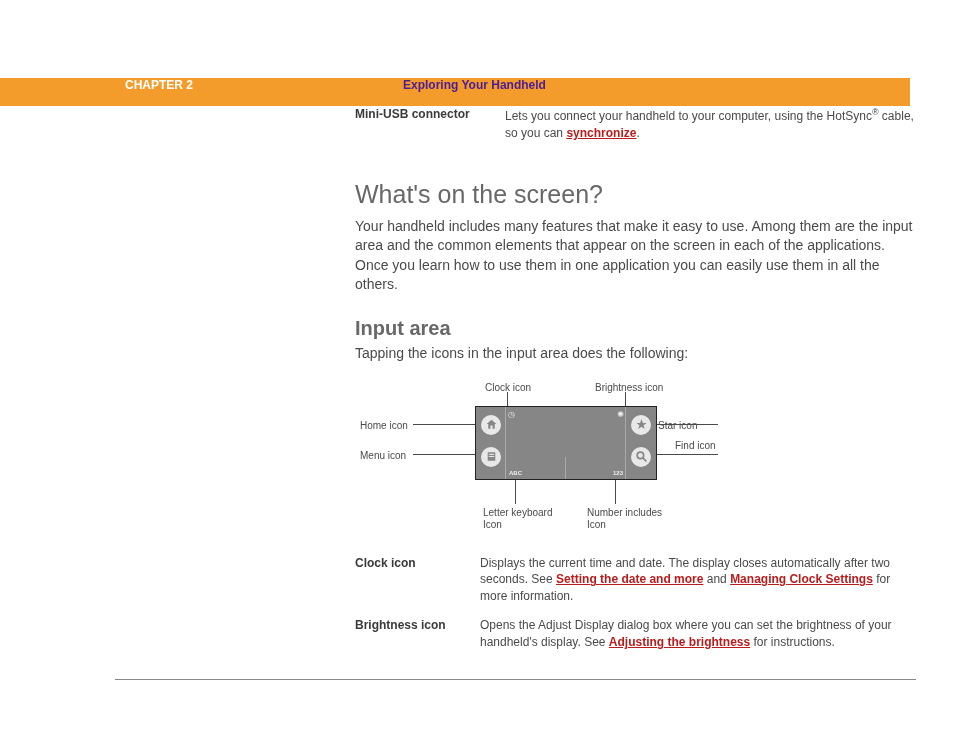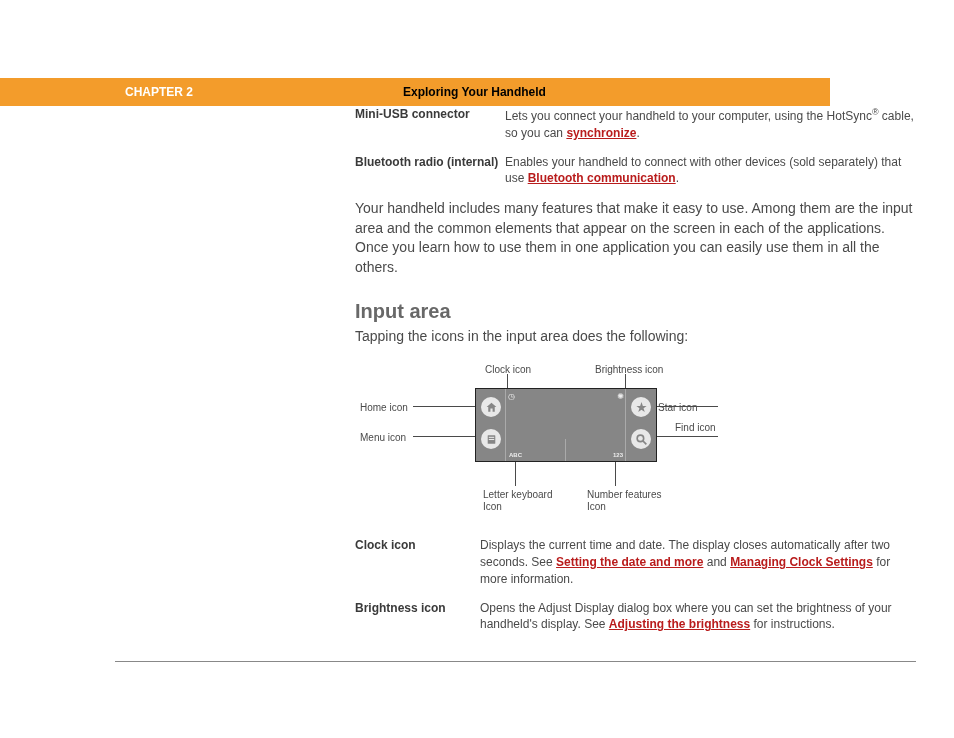--- a/index.html
+++ b/index.html
@@ -8,32 +8,31 @@
     font-family: Arial, Helvetica, sans-serif;
     background: #fff;
     color: #3a3a3a;
     width: 954px;
   }
   .orange-bar {
     background: #f39c2b;
     height: 28px;
     margin-top: 78px;
     display: flex;
-    align-items: center;
-    width: 830px;
+    width: 910px;
   }
   .chapter-label {
     color: #fff;
     font-weight: bold;
     font-size: 12px;
     margin-left: 125px;
     width: 230px;
   }
   .chapter-title {
-    color: #000000;
+    color: #4c1d95;
     font-weight: bold;
     font-size: 12px;
     padding-left: 48px;
   }
   .content {
     margin-left: 355px;
     margin-right: 35px;
   }
   .feature-row {
     display: flex;
@@ -136,44 +135,39 @@
 
 <div class="content">
 
   <div class="feature-row">
     <div class="feature-label">Mini-USB connector</div>
     <div class="feature-desc">
       <span>Lets you connect your handheld to your computer, using the HotSync</span><span class="sup">®</span><span> cable, so you can </span><span class="link">synchronize</span><span>.</span>
     </div>
   </div>
 
-  <div class="feature-row">
-    <div class="feature-label">Bluetooth radio (internal)</div>
-    <div class="feature-desc">
-      <span>Enables your handheld to connect with other devices (sold separately) that use </span><span class="link">Bluetooth communication</span><span>.</span>
-    </div>
-  </div>
-
+
+  <h1>What's on the screen?</h1>
   <div class="para">Your handheld includes many features that make it easy to use. Among them are the input area and the common elements that appear on the screen in each of the applications. Once you learn how to use them in one application you can easily use them in all the others.</div>
 
   <h2>Input area</h2>
   <div class="para">Tapping the icons in the input area does the following:</div>
 
   <div class="diagram-area">
     <div class="diag-label" style="left:130px; top:0;">Clock icon</div>
     <div class="diag-label" style="left:240px; top:0;">Brightness icon</div>
     <div class="diag-label" style="left:5px; top:38px;">Home icon</div>
     <div class="diag-label" style="left:303px; top:38px;">Star icon</div>
     <div class="diag-label" style="left:5px; top:68px;">Menu icon</div>
     <div class="diag-label" style="left:320px; top:58px;">Find icon</div>
     <div class="diag-label" style="left:128px; top:125px;">
       <span>Letter keyboard</span><br><span>Icon</span>
     </div>
     <div class="diag-label" style="left:232px; top:125px;">
-      <span>Number features</span><br><span>Icon</span>
+      <span>Number includes</span><br><span>Icon</span>
     </div>
 
     <div class="boxline-h" style="left:58px; top:42px; width:70px;"></div>
     <div class="boxline-h" style="left:58px; top:72px; width:70px;"></div>
     <div class="boxline-h" style="left:293px; top:42px; width:70px;"></div>
     <div class="boxline-h" style="left:293px; top:72px; width:70px;"></div>
     <div style="position:absolute; left:152px; top:10px; width:1px; height:18px; background:#4a4a4a;"></div>
     <div style="position:absolute; left:270px; top:10px; width:1px; height:18px; background:#4a4a4a;"></div>
     <div style="position:absolute; left:160px; top:92px; width:1px; height:30px; background:#4a4a4a;"></div>
     <div style="position:absolute; left:260px; top:92px; width:1px; height:30px; background:#4a4a4a;"></div>

